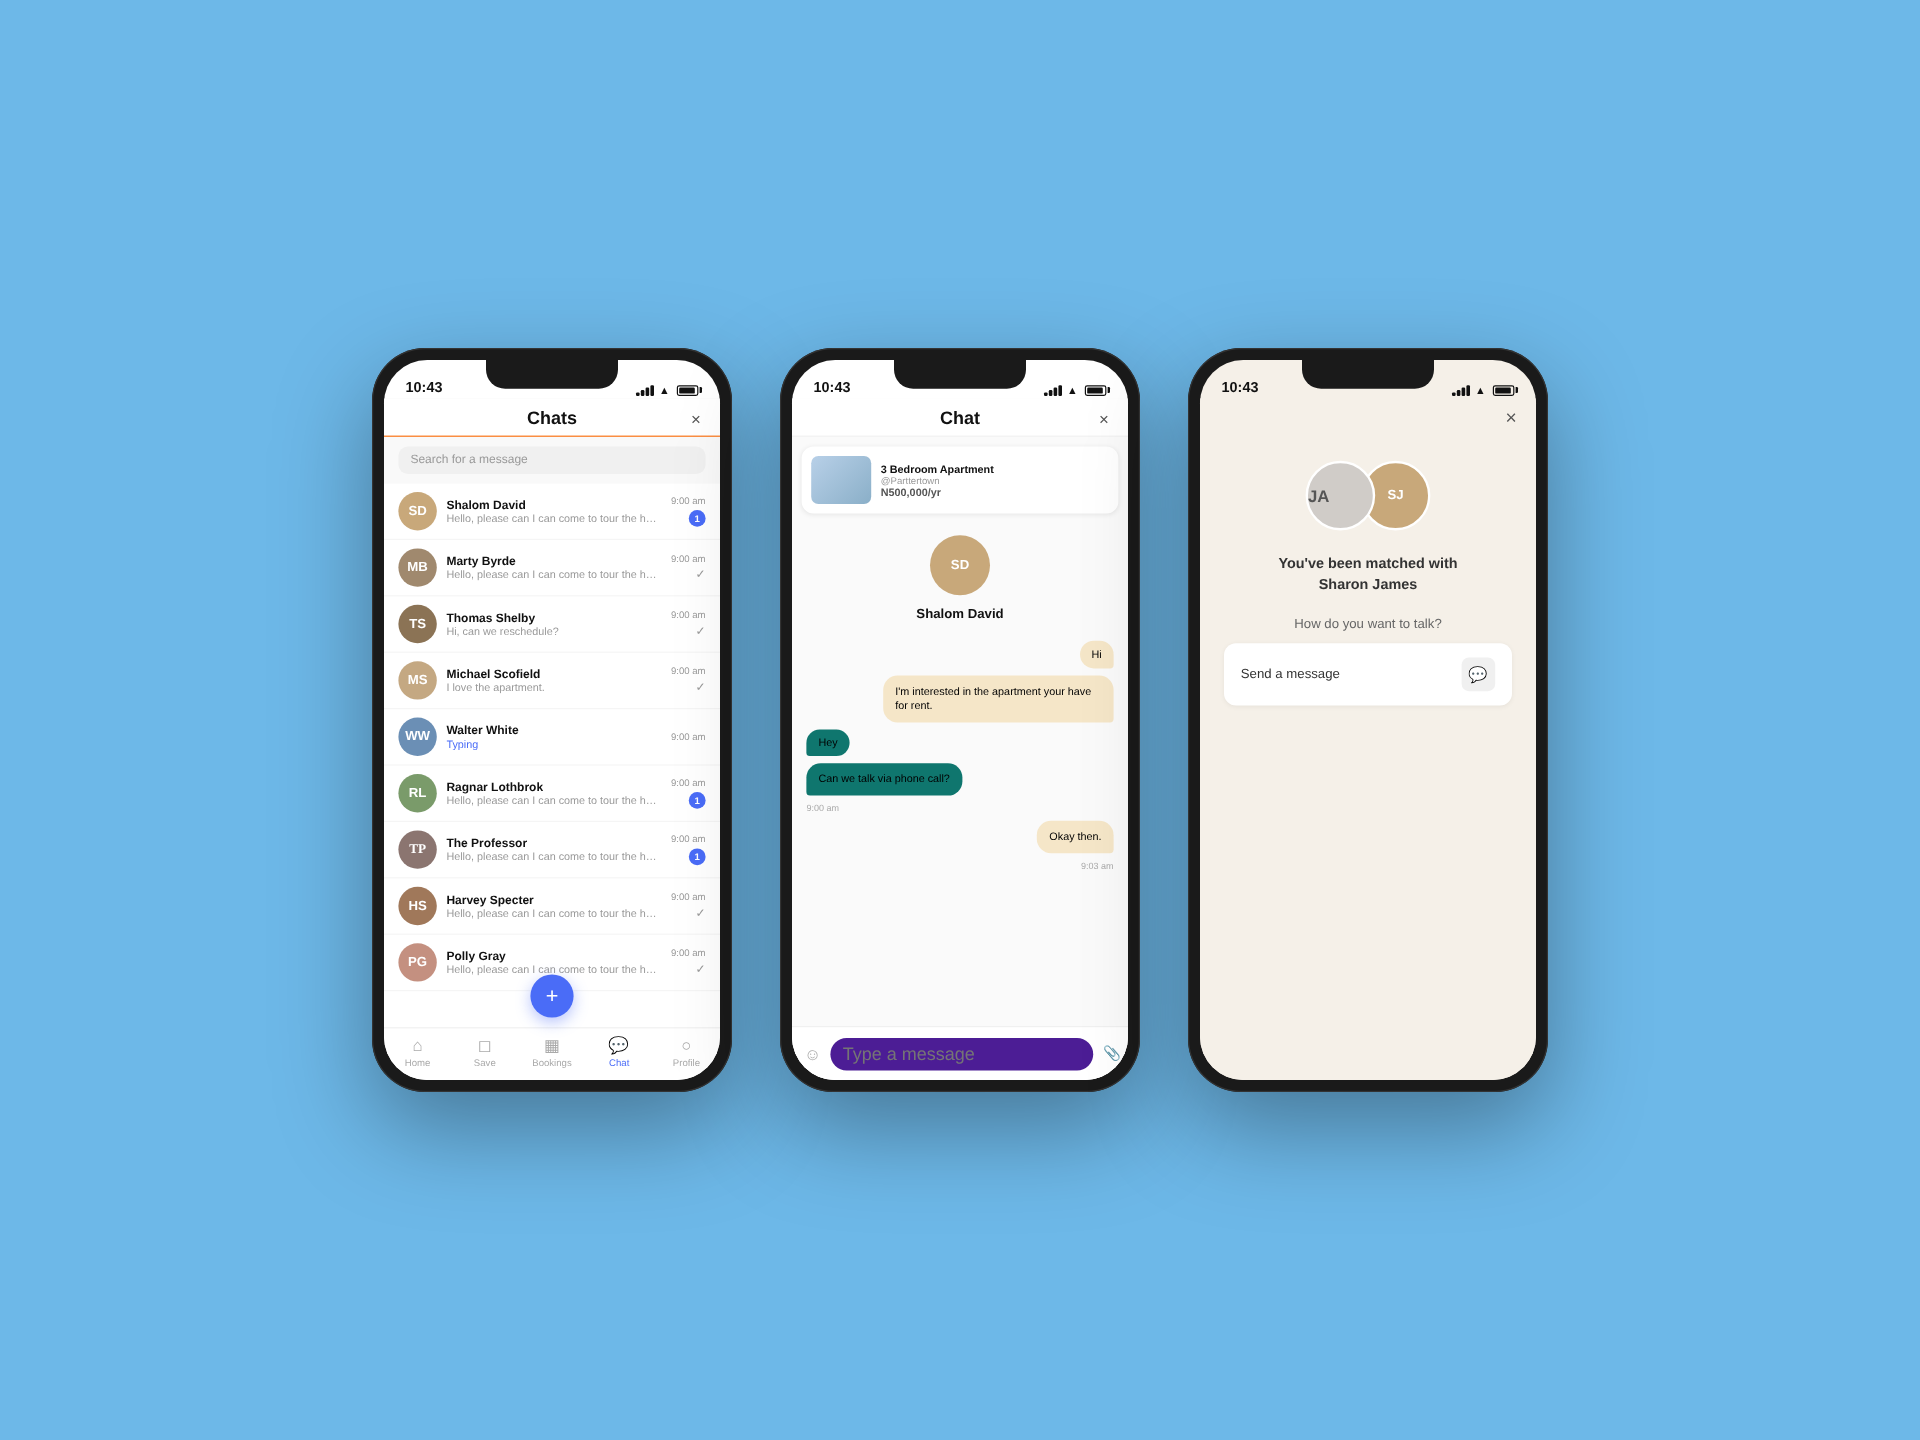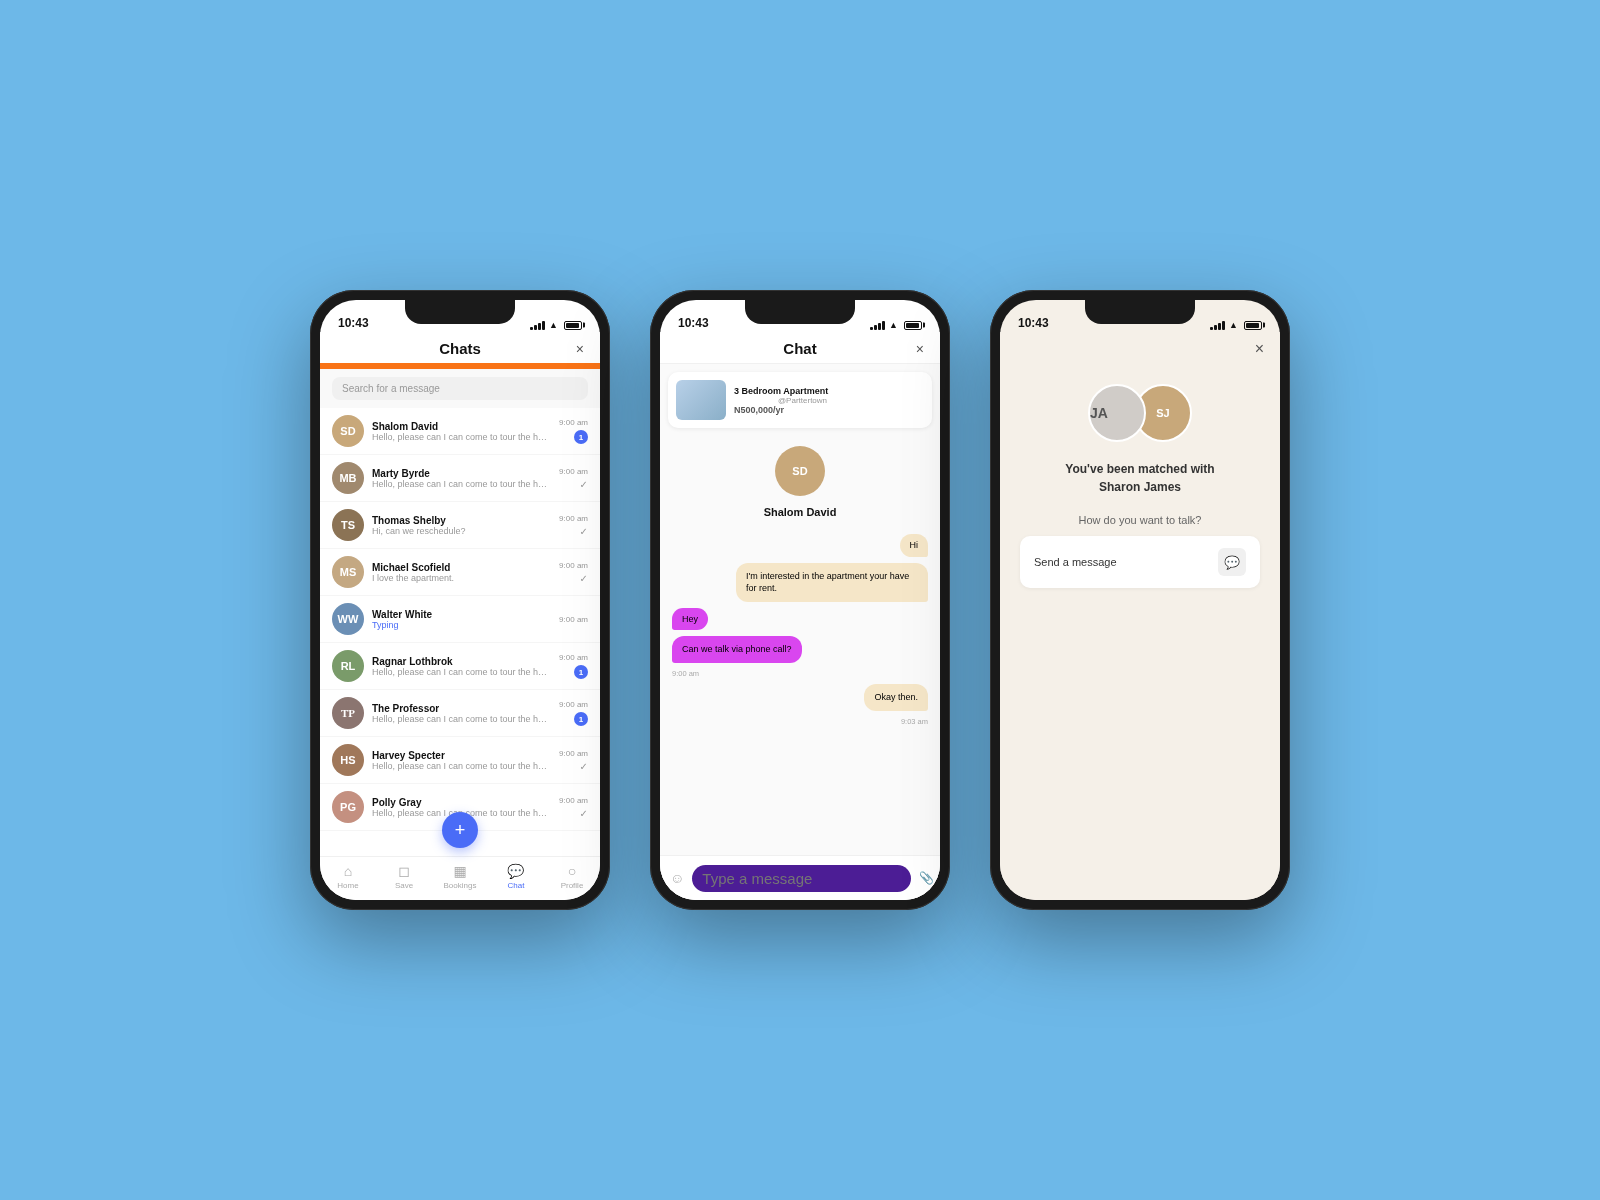--- a/index.html
+++ b/index.html
@@ -97,21 +97,21 @@
       background: #f9f9f9;
       overflow: hidden;
     }
     .chats-header {
       display: flex;
       align-items: center;
       justify-content: center;
       padding: 8px 16px 6px;
       background: #fff;
       position: relative;
-      border-bottom: 6px solid #f97316;
+      border-bottom: 1px solid #f97316;
     }
     .chats-title { font-size: 15px; font-weight: 700; color: #111; }
     .close-btn {
       position: absolute;
       right: 16px;
       font-size: 14px;
       color: #555;
       cursor: pointer;
       background: none;
       border: none;
@@ -217,21 +217,21 @@
       gap: 8px;
       box-shadow: 0 1px 4px rgba(0,0,0,0.08);
     }
     .property-img {
       width: 50px; height: 40px;
       background: linear-gradient(135deg, #b8d0e8, #8aafc8);
       border-radius: 6px;
       flex-shrink: 0;
     }
     .property-name { font-size: 9px; font-weight: 600; color: #111; }
-    .property-sub { font-size: 8px; color: #999; margin-left: 44px; }
+    .property-sub { font-size: 8px; color: #999; }
     .property-price { font-size: 9px; font-weight: 600; color: #555; }
 
     .messages-area {
       flex: 1;
       padding: 10px 12px;
       display: flex;
       flex-direction: column;
       align-items: center;
       gap: 8px;
       overflow-y: auto;
@@ -249,21 +249,21 @@
       gap: 6px;
     }
     .msg {
       max-width: 75%;
       padding: 7px 10px;
       border-radius: 12px;
       font-size: 9px;
       line-height: 1.4;
     }
     .msg-received {
-      background: #d946ef;
+      background: #0f766e;
       align-self: flex-start;
       border-bottom-left-radius: 3px;
     }
     .msg-sent {
       background: #f5e6c8;
       align-self: flex-end;
       border-bottom-right-radius: 3px;
     }
     .msg-time { font-size: 7.5px; color: #aaa; align-self: flex-end; }
     .msg-time-left { align-self: flex-start; }

